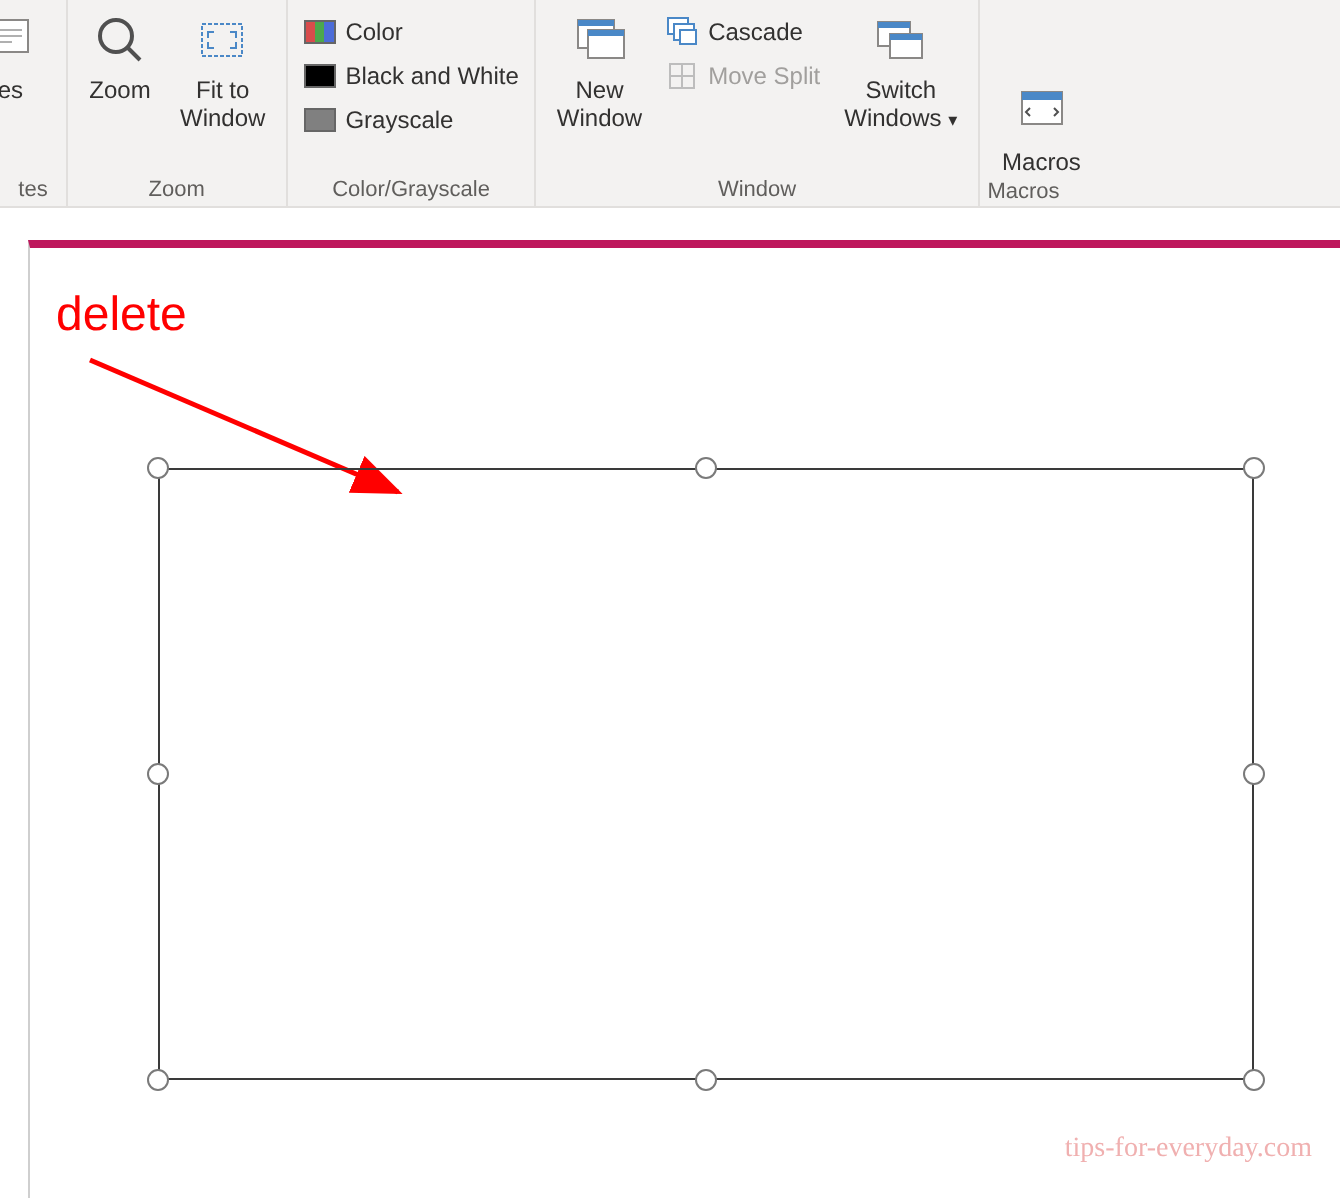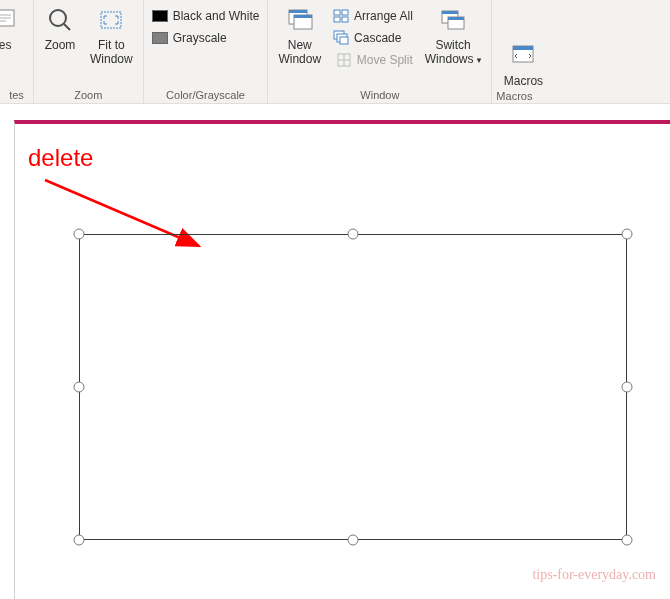--- a/index.html
+++ b/index.html
@@ -106,20 +106,26 @@
       </div>
     </div>
     <div class="group-label">Zoom</div>
   </div>
 
   <div class="group">
     <div class="group-body">
       <div class="stack" style="padding-top:4px;">
         <div class="sm-btn">
           <span class="icon">
+              <span class="swatch color"></span>
+            </span>
+          <span>Color</span>
+        </div>
+        <div class="sm-btn">
+          <span class="icon">
               <span class="swatch bw"></span>
             </span>
           <span>Black and White</span>
         </div>
         <div class="sm-btn">
           <span class="icon">
               <span class="swatch gray"></span>
             </span>
           <span>Grayscale</span>
         </div>
@@ -136,31 +142,20 @@
               <rect x="5" y="6" width="18" height="14" fill="#fff" stroke="#8a8886"></rect>
               <rect x="5" y="6" width="18" height="3" fill="#4a88c7"></rect>
               <rect x="10" y="11" width="18" height="14" fill="#fff" stroke="#8a8886"></rect>
               <rect x="10" y="11" width="18" height="3" fill="#4a88c7"></rect>
             </svg>
         </span>
         <span class="lbl">New
 Window</span>
       </div>
       <div class="stack" style="padding-top:4px;">
-        <div class="sm-btn">
-          <span class="icon">
-            <svg width="16" height="16" viewBox="0 0 16 16">
-                <rect x="1" y="2" width="6" height="5" fill="#fff" stroke="#4a88c7"></rect>
-                <rect x="9" y="2" width="6" height="5" fill="#fff" stroke="#4a88c7"></rect>
-                <rect x="1" y="9" width="6" height="5" fill="#fff" stroke="#4a88c7"></rect>
-                <rect x="9" y="9" width="6" height="5" fill="#fff" stroke="#4a88c7"></rect>
-              </svg>
-          </span>
-          <span>Arrange All</span>
-        </div>
         <div class="sm-btn">
           <span class="icon">
             <svg width="16" height="16" viewBox="0 0 16 16">
                 <rect x="1" y="1" width="10" height="8" fill="#fff" stroke="#4a88c7"></rect>
                 <rect x="4" y="4" width="10" height="8" fill="#fff" stroke="#4a88c7"></rect>
                 <rect x="7" y="7" width="8" height="7" fill="#fff" stroke="#4a88c7"></rect>
               </svg>
           </span>
           <span>Cascade</span>
         </div>

